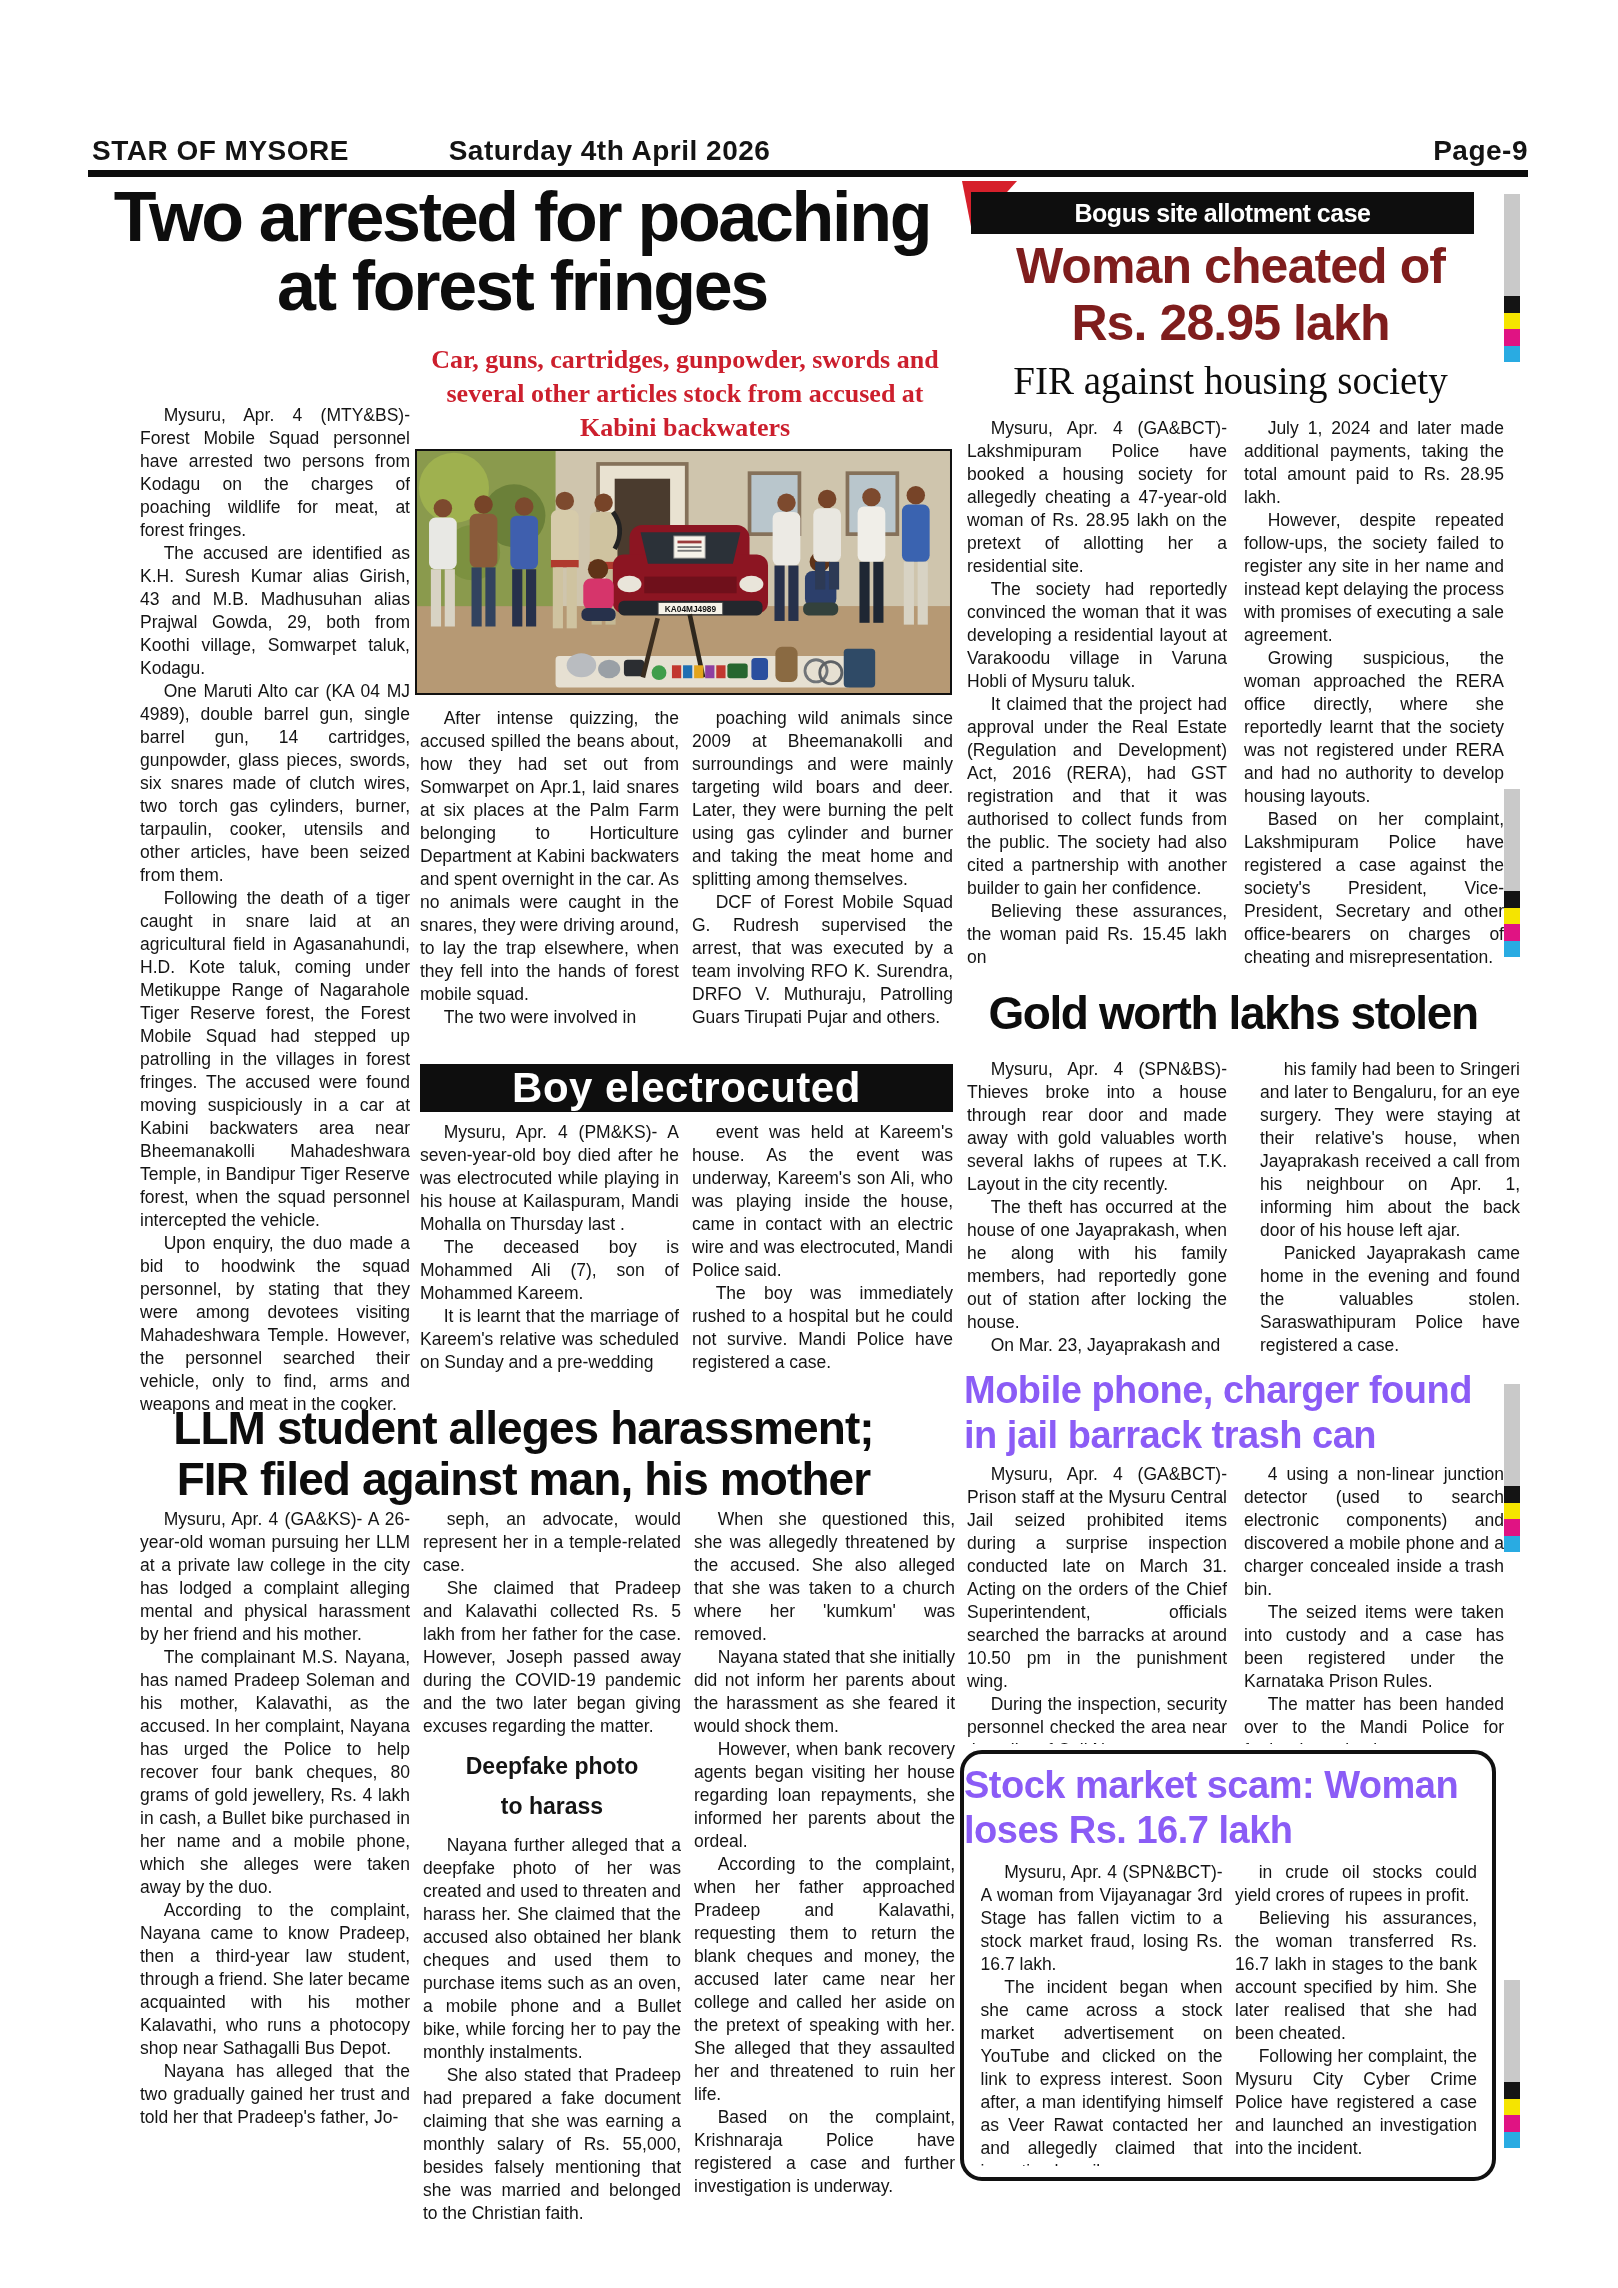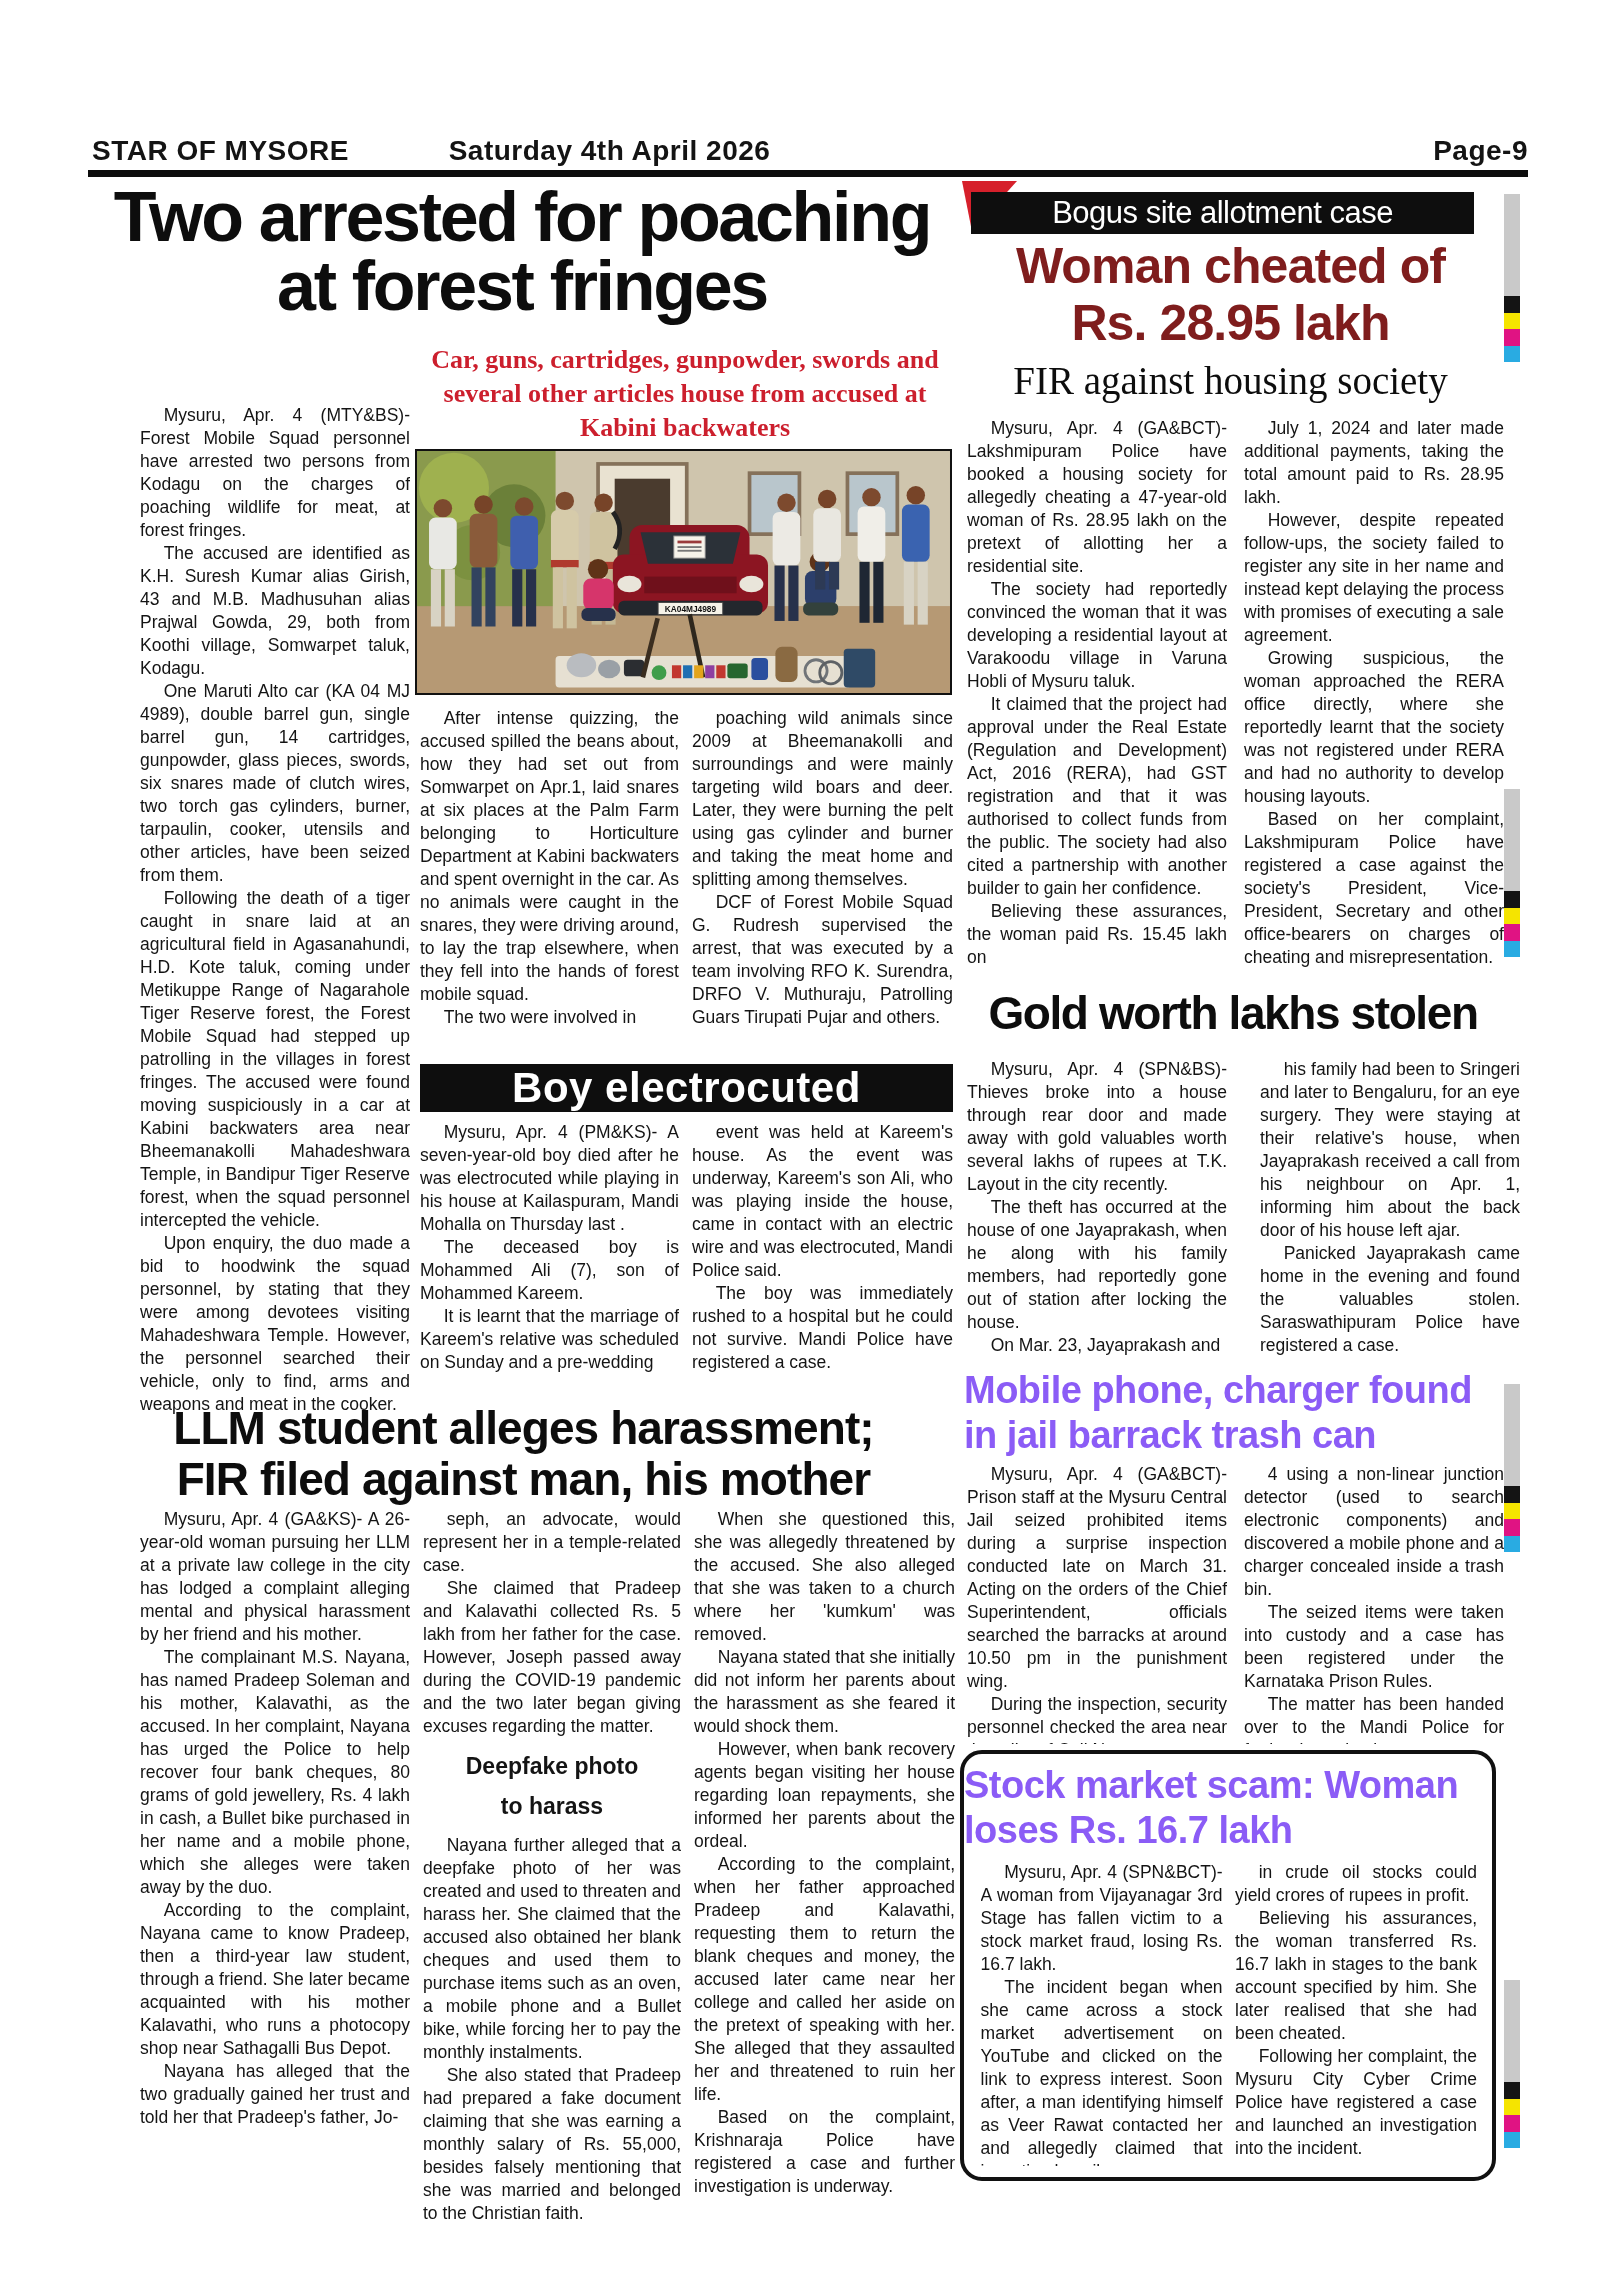--- a/index.html
+++ b/index.html
@@ -19,21 +19,21 @@
   .hl-gold{font-weight:bold;font-size:46px;letter-spacing:-1.4px;white-space:nowrap;
            text-align:center;color:#0d0d0d;}
   .hl-jail,.hl-stock{font-weight:bold;font-size:38px;line-height:1.18;letter-spacing:-0.5px;
            text-align:left;color:#8b5cf6;}
   .deck-serif{font-family:"Liberation Serif",serif;font-weight:normal;font-size:39px;
               text-align:center;color:#0d0d0d;}
   .sub-red{font-family:"Liberation Serif",serif;font-weight:bold;font-size:26px;
            line-height:1.3;text-align:center;}
   .banner{background:#0e0e0e;color:#ffffff;display:flex;align-items:center;justify-content:center;}
   .banner-boy{font-weight:bold;font-size:42px;letter-spacing:0.5px;}
-  .banner-kicker{font-weight:normal;font-size:31px;letter-spacing:-0.5px;}
+  .banner-kicker{font-weight:bold;font-size:25px;letter-spacing:-0.5px;}
   .flag{width:55px;height:50px;background:#d6202b;clip-path:polygon(0 0,100% 0,18% 100%);}
   
   .col{overflow:hidden;font-size:17.5px;line-height:23px;}
   .bp{margin:0;text-indent:1.35em;text-align:justify;}
   .subhead2{font-weight:bold;font-size:23px;line-height:24px;text-align:center;text-indent:0;margin:16px;}
   
   .photo{border:2.8px solid #111;background:#cbb99b;}
   
   .stockbox{border:4.6px solid #111;border-radius:22px;background:#fff;}
   
@@ -53,21 +53,21 @@
   <div class="abs mast" style="left:92px;top:135px;">STAR OF MYSORE</div>
   <div class="abs mast" style="left:305px;top:135px;width:609px;text-align:center;">Saturday 4th April 2026</div>
   <div class="abs mast" style="left:1343px;top:135px;width:185px;text-align:right;">Page-9</div>
   <div class="abs rule" style="left:88px;top:170px;width:1440px;height:6.5px;"></div>
 
   <div class="abs hl-main" style="left:88px;top:183px;width:868px;">
     <div>Two arrested for poaching</div>
     <div>at forest fringes</div>
   </div>
 
-  <div class="abs sub-red" style="left:415px;top:343px;width:540px;color:#cc1f2d;">Car, guns, cartridges, gunpowder, swords and several other articles house from accused at Kabini backwaters</div>
+  <div class="abs sub-red" style="left:415px;top:343px;width:540px;color:#cc1f2d;">Car, guns, cartridges, gunpowder, swords and several other articles stock from accused at Kabini backwaters</div>
 
   <div class="abs photo" style="left:415px;top:449px;width:533px;height:242px;">
     <svg width="533" height="242" viewBox="0 0 577 262">
       <rect width="577" height="262" fill="#c3a887"></rect>
       <rect width="577" height="168" fill="#cfc5ad"></rect>
       <rect x="0" y="0" width="150" height="185" fill="#8a9a4d"></rect>
       <circle cx="40" cy="40" r="38" fill="#9fb14f"></circle>
       <circle cx="105" cy="70" r="34" fill="#6b8039"></circle>
       <circle cx="60" cy="110" r="30" fill="#7c9140"></circle>
       <rect x="196" y="14" width="96" height="140" fill="#e9e2d1" stroke="#85715a" stroke-width="4"></rect>

